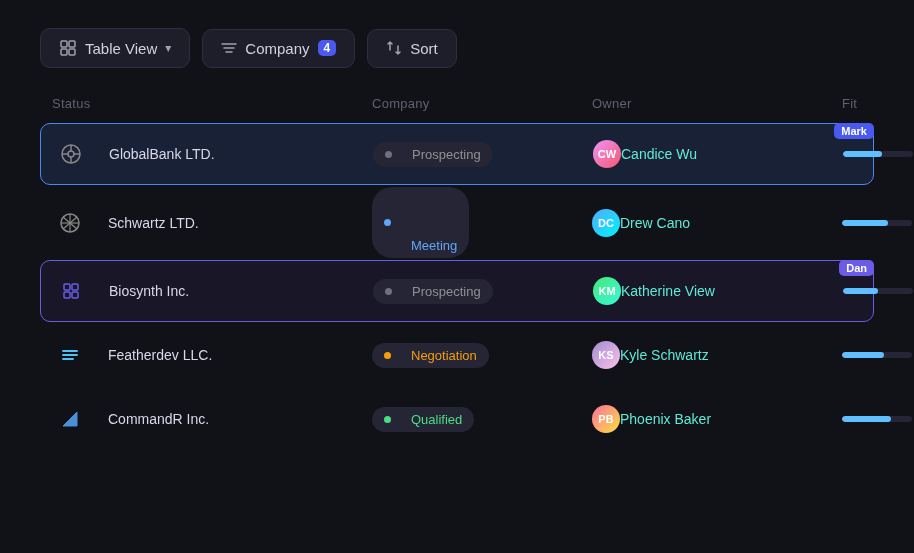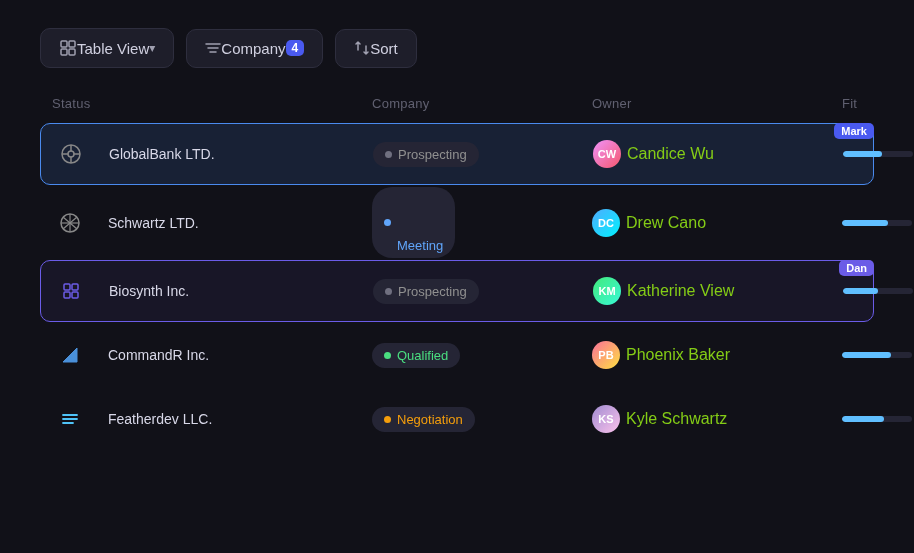--- a/index.html
+++ b/index.html
@@ -17,20 +17,21 @@
     .toolbar {
       display: flex;
       align-items: center;
       gap: 12px;
       padding: 28px 40px 20px 40px;
     }
 
     .toolbar-btn {
       display: flex;
       align-items: center;
+      gap: 8px;
       background: #1e1e2a;
       border: 1px solid #2e2e3e;
       border-radius: 10px;
       padding: 10px 18px;
       color: #d0d0e0;
       font-size: 15px;
       font-weight: 500;
       cursor: pointer;
     }
 
@@ -111,21 +112,21 @@
     }
 
     .status-cell {
       display: flex;
       align-items: center;
     }
 
     .status-pill {
       display: flex;
       align-items: center;
-      gap: 6px;
+      gap: 20px;
       background: #252535;
       border-radius: 20px;
       padding: 5px 12px;
       font-size: 13px;
       font-weight: 500;
     }
 
     .status-dot {
       width: 7px;
       height: 7px;
@@ -138,21 +139,21 @@
     .status-text-prospecting { color: #909090; }
 
     .dot-gray { background: #707080; }
     .dot-blue { background: #60a5fa; }
     .dot-green { background: #4ade80; }
     .dot-yellow { background: #f59e0b; }
 
     .owner-cell {
       display: flex;
       align-items: center;
-      gap: 6px;
+      gap: 0;
     }
 
     .avatar {
       width: 28px;
       height: 28px;
       border-radius: 50%;
       background: linear-gradient(135deg, #667eea 0%, #764ba2 100%);
       display: flex;
       align-items: center;
       justify-content: center;
@@ -163,22 +164,22 @@
       overflow: hidden;
     }
 
     .avatar-cw { background: linear-gradient(135deg, #f093fb 0%, #f5576c 100%); }
     .avatar-dc { background: linear-gradient(135deg, #4facfe 0%, #00f2fe 100%); }
     .avatar-km { background: linear-gradient(135deg, #43e97b 0%, #38f9d7 100%); }
     .avatar-pb { background: linear-gradient(135deg, #fa709a 0%, #fee140 100%); }
     .avatar-ks { background: linear-gradient(135deg, #a18cd1 0%, #fbc2eb 100%); }
 
     .owner-name {
-      font-size: 16px;
-      color: #84cc16;
+      font-size: 14px;
+      color: #5eead4;
     }
 
     .fit-cell {
       display: flex;
       align-items: center;
     }
 
     .fit-bar-bg {
       width: 70px;
       height: 6px;
@@ -344,20 +345,48 @@
       <div class="fit-bar-bg">
         <div class="fit-bar-fill" style="width:50%"></div>
       </div>
     </div>
   </div>
       <div class="table-row">
 
     <div class="company-cell">
       <div class="company-icon">
         <svg width="22" height="22" viewBox="0 0 22 22" fill="none">
+    <line x1="4" y1="7" x2="18" y2="7" stroke="#4fc3f7" stroke-width="1.8" stroke-linecap="round"></line>
+    <line x1="4" y1="11" x2="18" y2="11" stroke="#4fc3f7" stroke-width="1.8" stroke-linecap="round"></line>
+    <line x1="4" y1="15" x2="14" y2="15" stroke="#4fc3f7" stroke-width="1.8" stroke-linecap="round"></line>
+  </svg>
+      </div>
+      <span class="company-name">Featherdev LLC.</span>
+    </div>
+    <div class="status-cell">
+      <div class="status-pill">
+        <div class="status-dot dot-yellow"></div>
+        <span class="status-text-negotiation">Negotiation</span>
+      </div>
+    </div>
+    <div class="owner-cell">
+      <div class="avatar avatar-ks">KS</div>
+      <span class="owner-name">Kyle Schwartz</span>
+    </div>
+    <div class="fit-cell">
+      <div class="fit-bar-bg">
+        <div class="fit-bar-fill" style="width:60%"></div>
+      </div>
+    </div>
+  </div>
+      <div class="table-row">
+
+    <div class="company-cell">
+      <div class="company-icon">
+        <svg width="22" height="22" viewBox="0 0 22 22" fill="none">
     <path d="M4 18 L18 4 L18 18 Z" fill="#4a90d9" stroke="#4a90d9" stroke-width="1"></path>
   </svg>
       </div>
       <span class="company-name">CommandR Inc.</span>
     </div>
     <div class="status-cell">
       <div class="status-pill">
         <div class="status-dot dot-green"></div>
         <span class="status-text-qualified">Qualified</span>
       </div>
@@ -365,42 +394,14 @@
     <div class="owner-cell">
       <div class="avatar avatar-pb">PB</div>
       <span class="owner-name">Phoenix Baker</span>
     </div>
     <div class="fit-cell">
       <div class="fit-bar-bg">
         <div class="fit-bar-fill" style="width:70%"></div>
       </div>
     </div>
   </div>
-      <div class="table-row">
-
-    <div class="company-cell">
-      <div class="company-icon">
-        <svg width="22" height="22" viewBox="0 0 22 22" fill="none">
-    <line x1="4" y1="7" x2="18" y2="7" stroke="#4fc3f7" stroke-width="1.8" stroke-linecap="round"></line>
-    <line x1="4" y1="11" x2="18" y2="11" stroke="#4fc3f7" stroke-width="1.8" stroke-linecap="round"></line>
-    <line x1="4" y1="15" x2="14" y2="15" stroke="#4fc3f7" stroke-width="1.8" stroke-linecap="round"></line>
-  </svg>
-      </div>
-      <span class="company-name">Featherdev LLC.</span>
-    </div>
-    <div class="status-cell">
-      <div class="status-pill">
-        <div class="status-dot dot-yellow"></div>
-        <span class="status-text-negotiation">Negotiation</span>
-      </div>
-    </div>
-    <div class="owner-cell">
-      <div class="avatar avatar-ks">KS</div>
-      <span class="owner-name">Kyle Schwartz</span>
-    </div>
-    <div class="fit-cell">
-      <div class="fit-bar-bg">
-        <div class="fit-bar-fill" style="width:60%"></div>
-      </div>
-    </div>
-  </div>
     </div>
 </div>
 
 </body></html>

